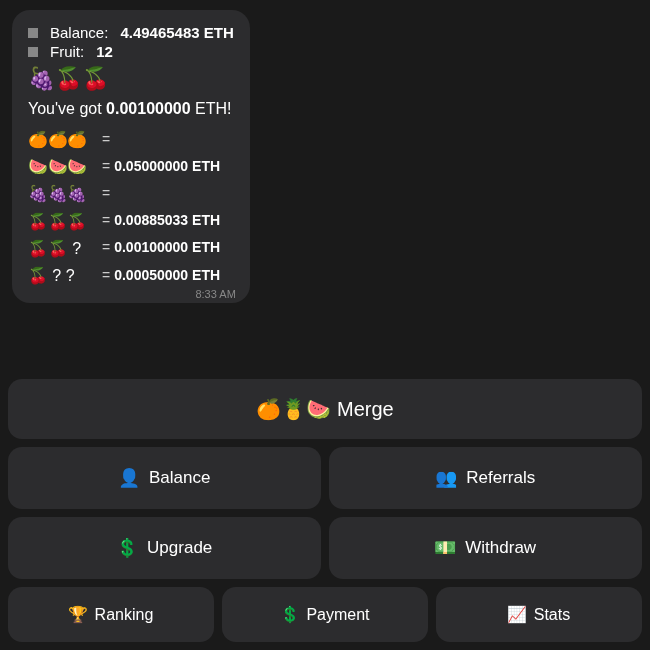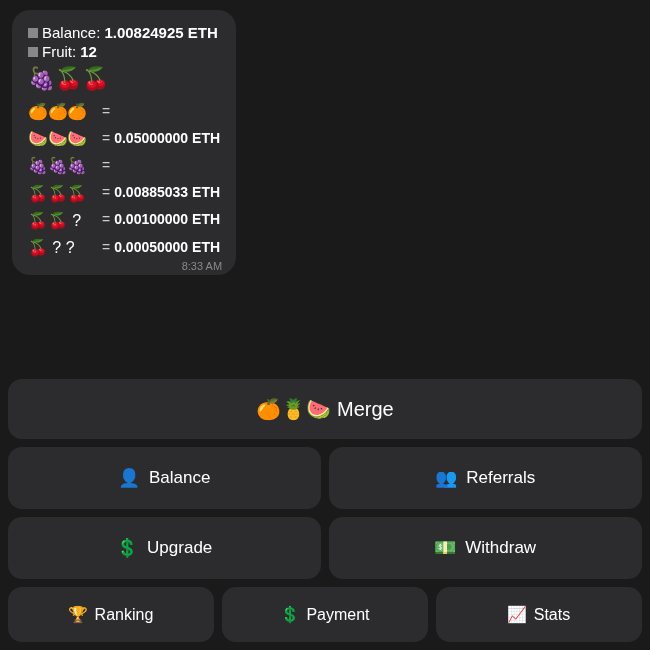--- a/index.html
+++ b/index.html
@@ -27,21 +27,21 @@
       border-radius: 18px;
       padding: 14px 16px;
       max-width: 88%;
       display: inline-block;
       position: relative;
     }
 
     .balance-line {
       display: flex;
       align-items: center;
-      gap: 4px;
+      gap: 12px;
       font-size: 15px;
       margin-bottom: 2px;
     }
 
     .square-icon {
       width: 10px;
       height: 10px;
       background: #888;
       display: inline-block;
       flex-shrink: 0;
@@ -165,30 +165,33 @@
     }
   </style>
 </head>
 <body>
 
 <div class="chat-area">
   <div class="message-bubble">
     <div class="balance-line">
       <span class="square-icon"></span>
       <span>Balance:</span>
-      <strong>1.00824925 ETH</strong>
+      <strong>4.49465483 ETH</strong>
     </div>
     <div class="balance-line">
       <span class="square-icon"></span>
       <span>Fruit:</span>
       <strong>12</strong>
     </div>
 
     <div class="fruit-row">🍇🍒🍒</div>
 
+    <div class="got-text">
+      <span>You've got </span><strong>0.00100000</strong><span> ETH!</span>
+    </div>
 
     <div class="value-table">
       <div class="value-row">
         <span class="emojis">🍊🍊🍊</span>
         <span class="equals">=</span>
       </div>
       <div class="value-row">
         <span class="emojis">🍉🍉🍉</span>
         <span class="equals">=</span>
         <span class="eth-value">0.05000000 ETH</span>

